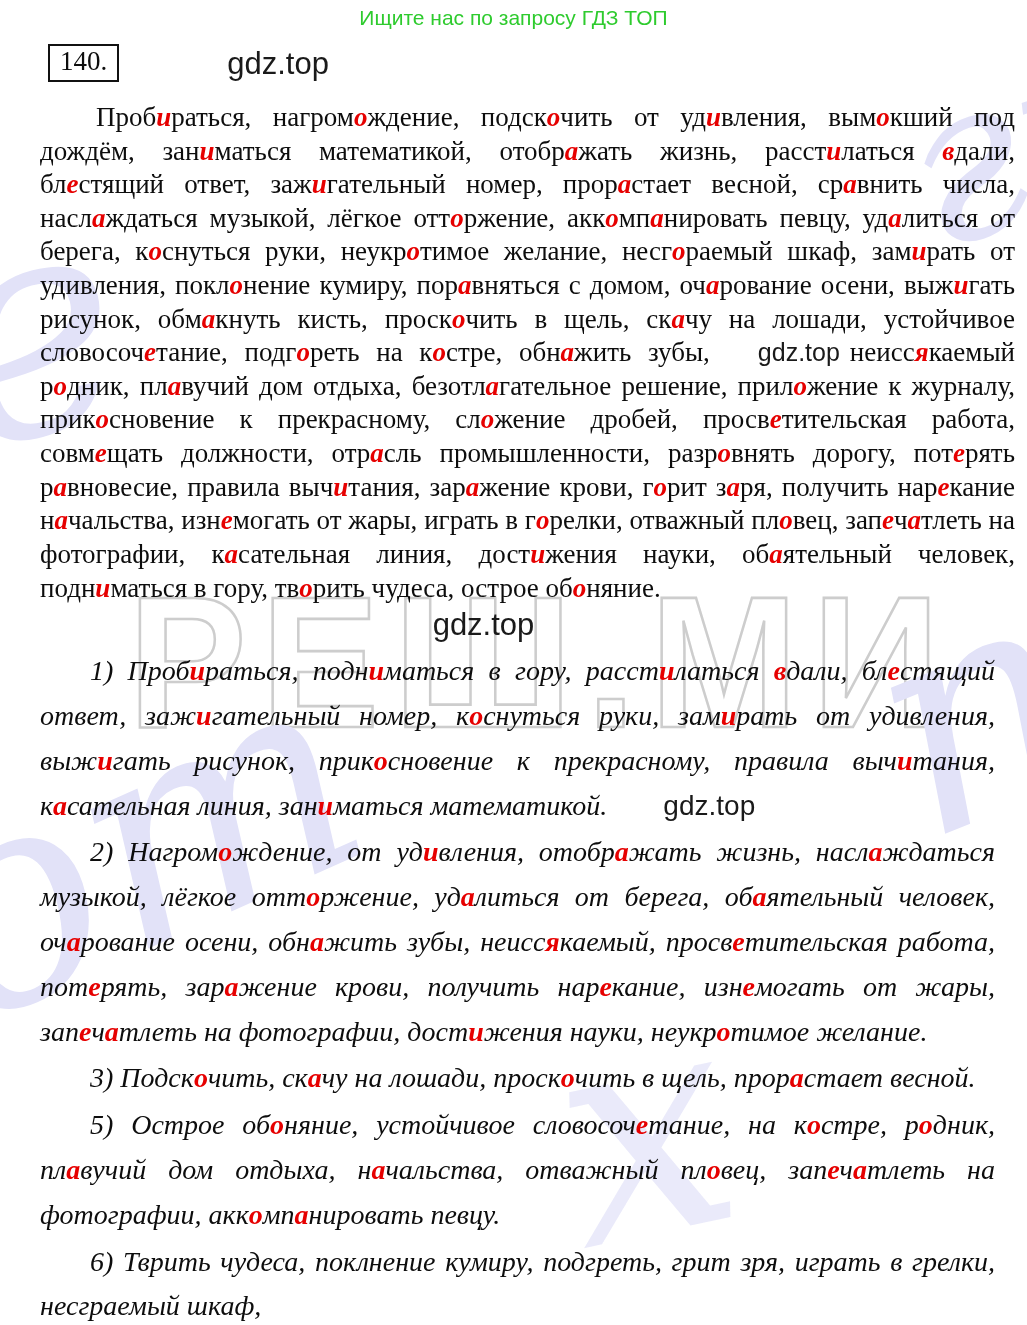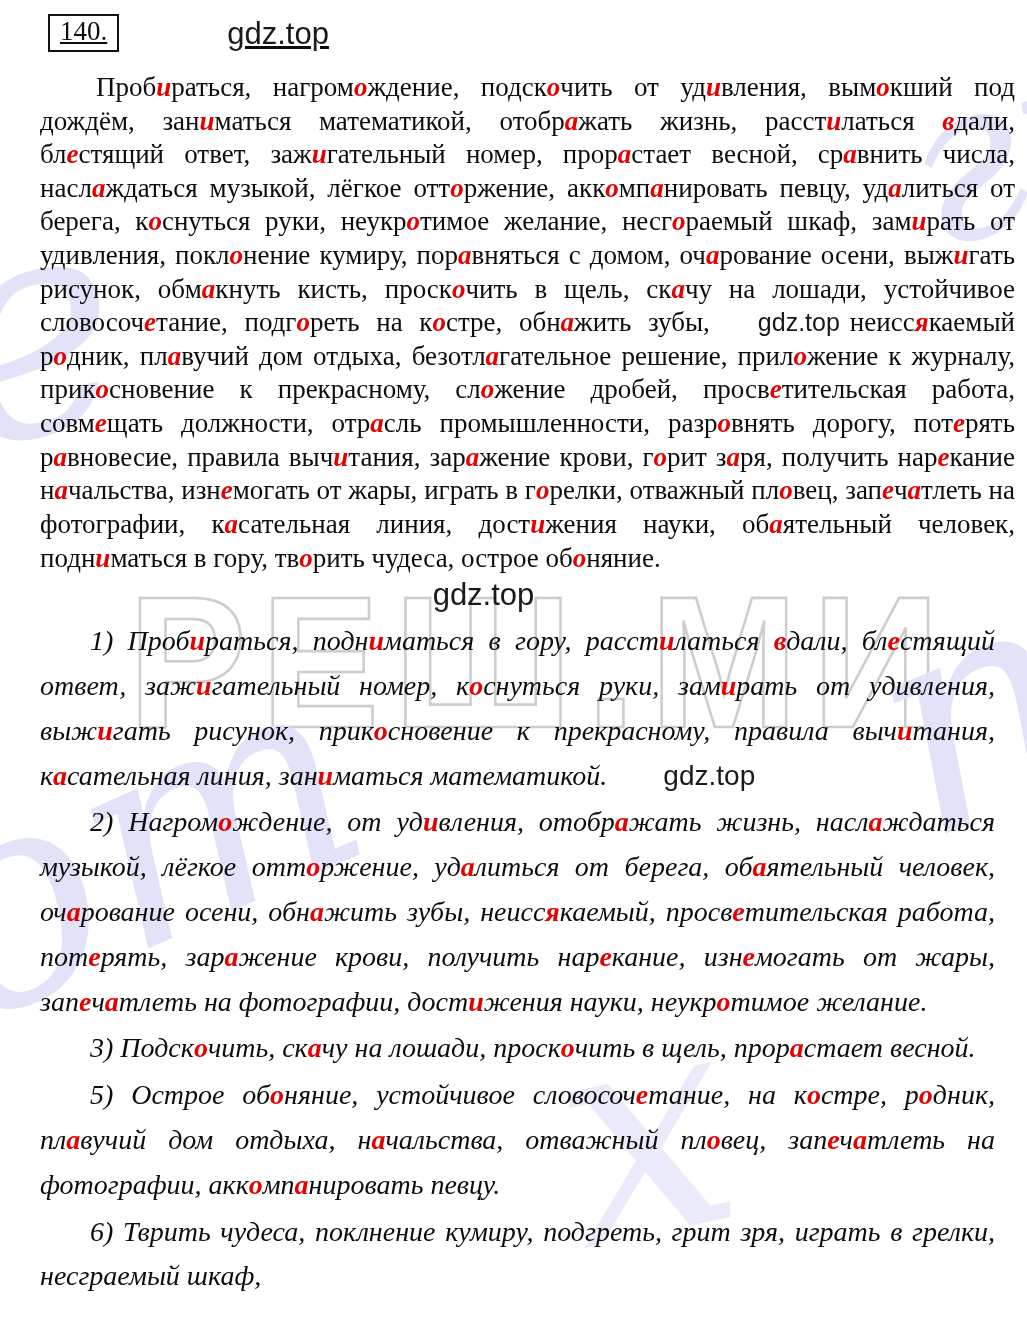--- a/index.html
+++ b/index.html
@@ -18,21 +18,21 @@
   .wm-script{
     position:absolute;font-family:"DejaVu Serif",serif;font-style:italic;
     color:#e2e2f8;line-height:1;
   }
   
   .content{position:relative;z-index:1;}
   .top-note{
     text-align:center;padding-top:6px;
     font-family:"Liberation Sans",sans-serif;font-size:21px;color:#2ecb2e;
   }
-  .head-row{display:flex;align-items:flex-start;margin:14px 0 19px 48px;text-decoration:underline;}
+  .head-row{display:flex;align-items:flex-start;margin:14px 0 19px 48px;}
   .num-box{
     border:2px solid #111;padding:1px 10px 3px 10px;
     font-size:27px;line-height:1.1;background:#fff;
   }
   .brand-top{
     font-family:"Liberation Sans",sans-serif;font-size:31px;color:#1a1a1a;
     margin-left:108px;margin-top:2px;
   }
   .task-par{
     margin:10px 12px 0 40px;font-size:27px;line-height:1.245;
@@ -62,20 +62,21 @@
   <div class="wm-outline">РЕШ.МИ</div>
   <span class="wm-script" style="left:-60px;top:180px;font-size:300px;transform:rotate(-14deg);">е</span>
   <span class="wm-script" style="left:-90px;top:700px;font-size:290px;transform:rotate(-24deg);">от</span>
   <span class="wm-script" style="left:880px;top:560px;font-size:300px;transform:rotate(-22deg);">п</span>
   <span class="wm-script" style="left:905px;top:30px;font-size:220px;transform:rotate(-18deg);">ги</span>
   <span class="wm-script" style="left:560px;top:980px;font-size:300px;transform:rotate(-12deg);opacity:.7;">х</span>
 </div>
 
 <div class="content">
 
+  <div class="top-note">Ищите нас по запросу ГДЗ ТОП</div>
 
   <div class="head-row">
     <div class="num-box">140.</div>
     <div class="brand-top">gdz.top</div>
   </div>
 
   <div class="task-par">Проб<span class="red-letter">и</span>раться, нагром<span class="red-letter">о</span>ждение, подск<span class="red-letter">о</span>чить от уд<span class="red-letter">и</span>вления, вым<span class="red-letter">о</span>кший под дождём, зан<span class="red-letter">и</span>маться математикой, отобр<span class="red-letter">а</span>жать жизнь, расст<span class="red-letter">и</span>латься <span class="red-letter">в</span>дали, бл<span class="red-letter">е</span>стящий ответ, заж<span class="red-letter">и</span>гательный номер, прор<span class="red-letter">а</span>стает весной, ср<span class="red-letter">а</span>внить числа, насл<span class="red-letter">а</span>ждаться музыкой, лёгкое отт<span class="red-letter">о</span>ржение, акк<span class="red-letter">о</span>мп<span class="red-letter">а</span>нировать певцу, уд<span class="red-letter">а</span>литься от берега, к<span class="red-letter">о</span>снуться руки, неукр<span class="red-letter">о</span>тимое желание, несг<span class="red-letter">о</span>раемый шкаф, зам<span class="red-letter">и</span>рать от удивления, покл<span class="red-letter">о</span>нение кумиру, пор<span class="red-letter">а</span>вняться с домом, оч<span class="red-letter">а</span>рование осени, выж<span class="red-letter">и</span>гать рисунок, обм<span class="red-letter">а</span>кнуть кисть, проск<span class="red-letter">о</span>чить в щель, ск<span class="red-letter">а</span>чу на лошади, устойчивое словосоч<span class="red-letter">е</span>тание, подг<span class="red-letter">о</span>реть на к<span class="red-letter">о</span>стре, обн<span class="red-letter">а</span>жить зубы,<span class="gdz-inline">gdz.top</span>неисс<span class="red-letter">я</span>каемый р<span class="red-letter">о</span>дник, пл<span class="red-letter">а</span>вучий дом отдыха, безотл<span class="red-letter">а</span>гательное решение, прил<span class="red-letter">о</span>жение к журналу, прик<span class="red-letter">о</span>сновение к прекрасному, сл<span class="red-letter">о</span>жение дробей, просв<span class="red-letter">е</span>тительская работа, совм<span class="red-letter">е</span>щать должности, отр<span class="red-letter">а</span>сль промышленности, разр<span class="red-letter">о</span>внять дорогу, пот<span class="red-letter">е</span>рять р<span class="red-letter">а</span>вновесие, правила выч<span class="red-letter">и</span>тания, зар<span class="red-letter">а</span>жение крови, г<span class="red-letter">о</span>рит з<span class="red-letter">а</span>ря, получить нар<span class="red-letter">е</span>кание н<span class="red-letter">а</span>чальства, изн<span class="red-letter">е</span>могать от жары, играть в г<span class="red-letter">о</span>релки, отважный пл<span class="red-letter">о</span>вец, зап<span class="red-letter">е</span>ч<span class="red-letter">а</span>тлеть на фотографии, к<span class="red-letter">а</span>сательная линия, дост<span class="red-letter">и</span>жения науки, об<span class="red-letter">а</span>ятельный человек, подн<span class="red-letter">и</span>маться в гору, тв<span class="red-letter">о</span>рить чудеса, острое об<span class="red-letter">о</span>няние.</div>
 
   <div class="brand-center">gdz.top</div>
 

